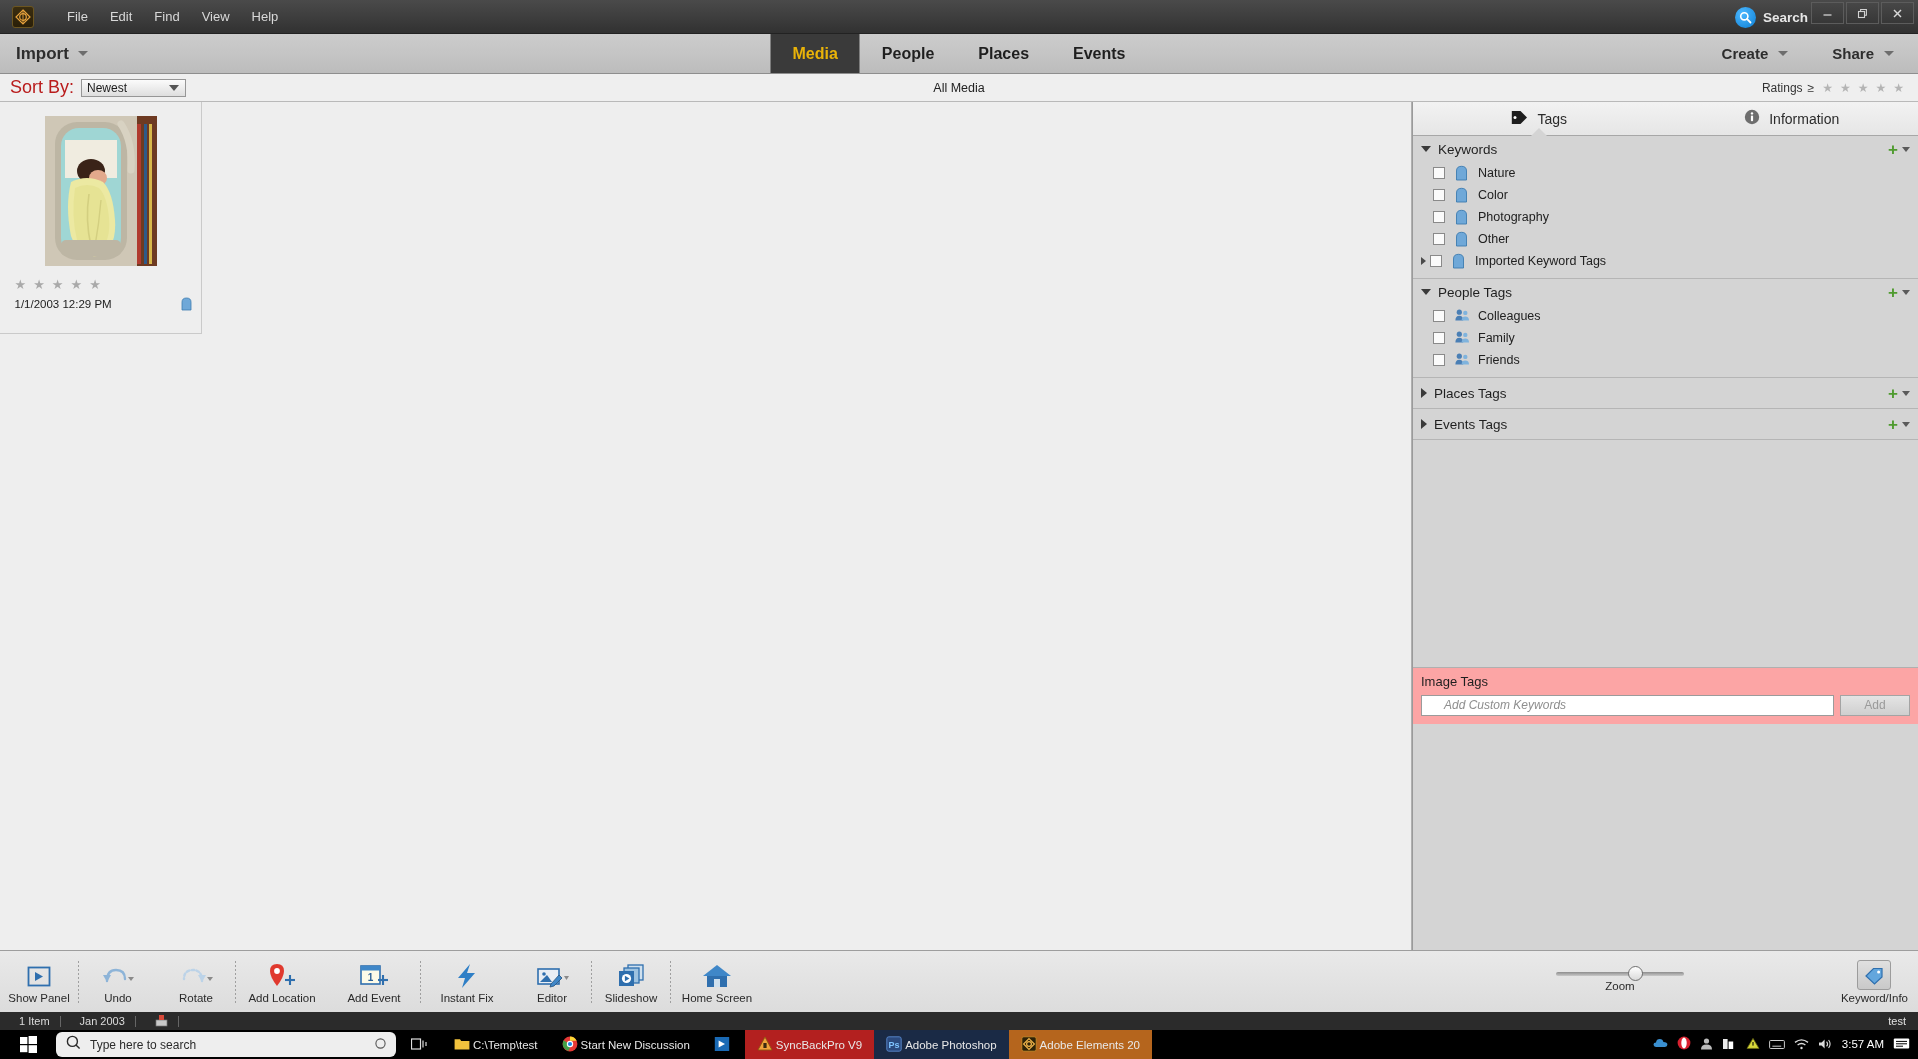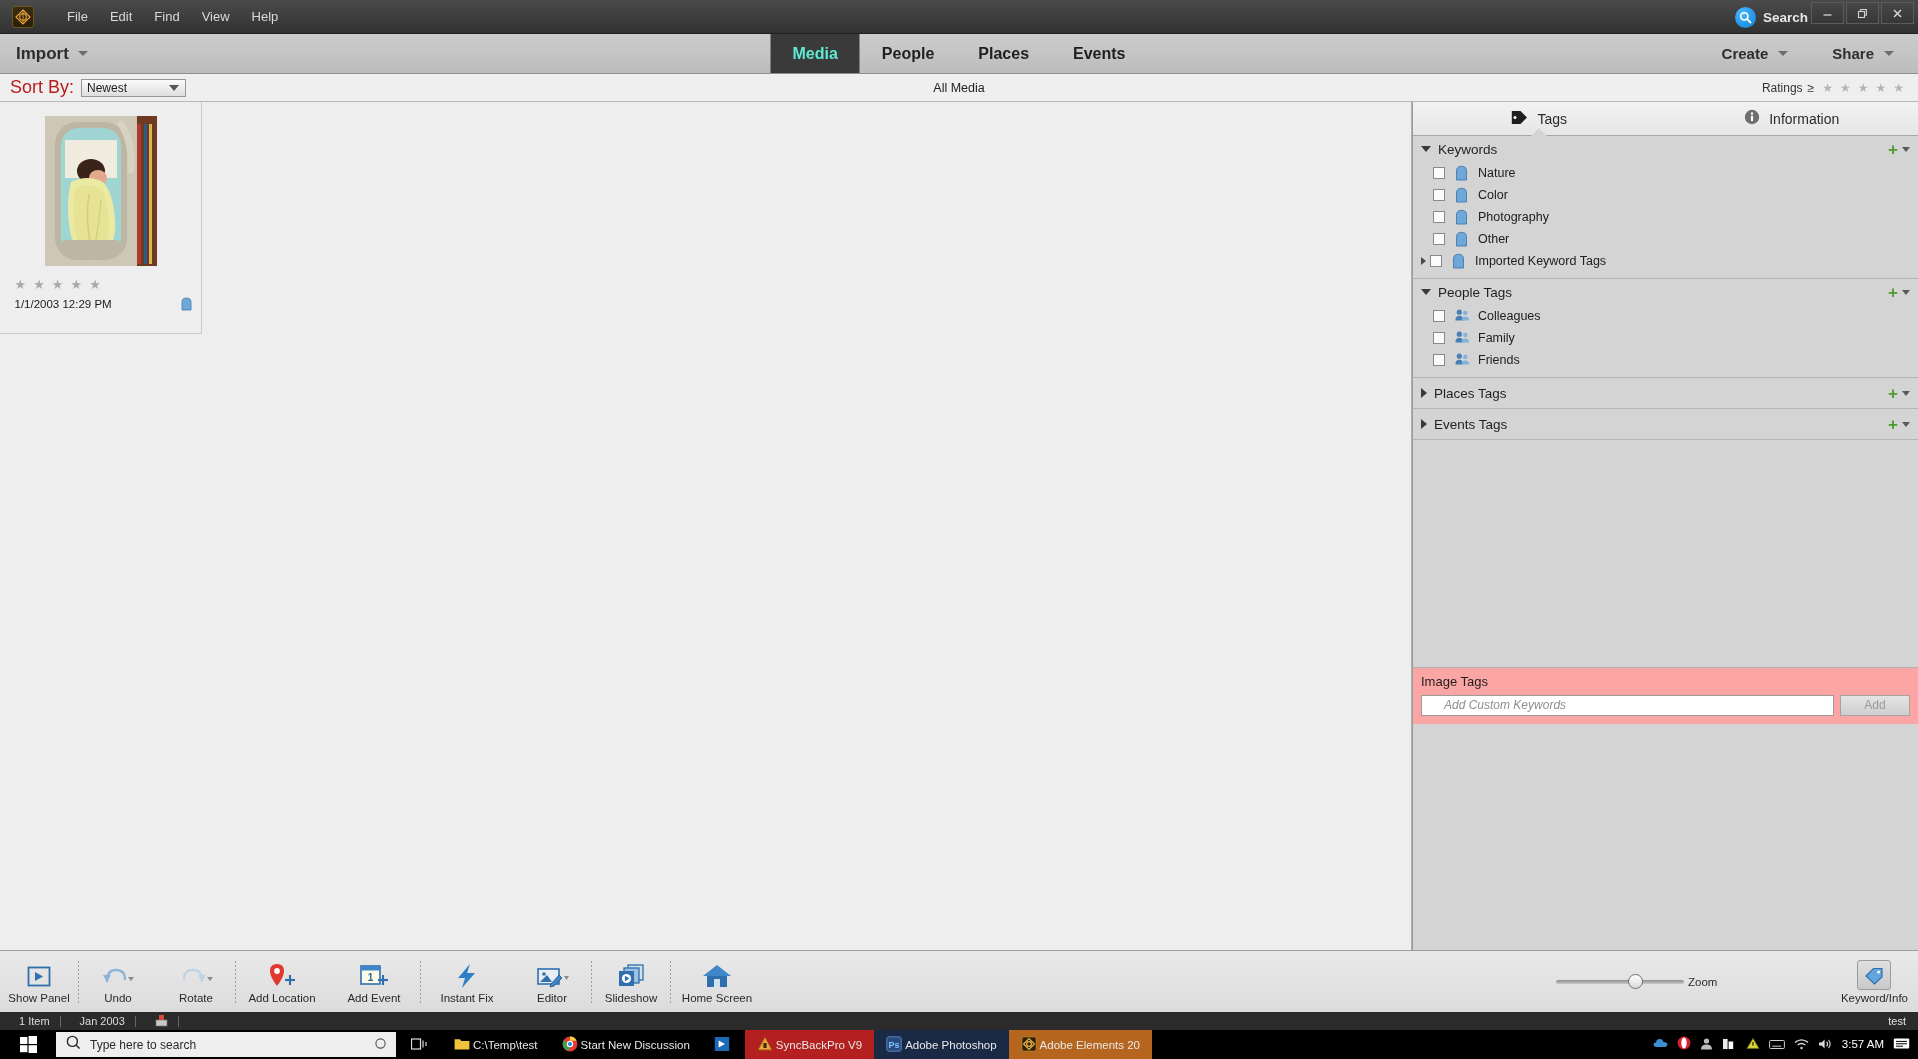--- a/index.html
+++ b/index.html
@@ -73,21 +73,21 @@
     border-right: 5px solid transparent; border-top: 5px solid #6d6d6d;
   }
   .center-tabs {
     position: absolute; left: 50%; transform: translateX(-50%);
     top: 0; height: 100%; display: flex;
   }
   .ctab {
     padding: 0 22px; display: flex; align-items: center;
     font-size: 16px; font-weight: bold; color: #1f1f1f; cursor: default;
   }
-  .ctab.active { background: #3a3a3a; color: #5eead4; }
+  .ctab.active { background: #3a3a3a; color: #eab308; }
   .right-actions {
     position: absolute; right: 10px; top: 0; height: 100%;
     display: flex; align-items: center; gap: 16px;
   }
   .ract { display: flex; align-items: center; gap: 10px; padding: 0 14px; cursor: default; }
   .ract .lbl { font-size: 15px; font-weight: bold; color: #2d2d2d; }
 
   
   .sortbar {
     height: 28px; flex: none;
@@ -253,21 +253,21 @@
   }
   .tool.wide { width: 92px; }
   .tool .ic { height: 30px; display: flex; align-items: flex-end; justify-content: center; }
   .tool .tl { font-size: 11.5px; color: #2a2a2a; white-space: nowrap; }
   .divdot {
     width: 1px; height: 42px; align-self: center;
     background: repeating-linear-gradient(to bottom,#9f9f9f 0 2px,transparent 2px 4px);
   }
   .zoom-area {
     position: absolute; left: 1556px; top: 0; height: 100%;
-    display: flex; flex-direction: row; align-items: center; justify-content: center;
+    display: flex; flex-direction: column; align-items: center; justify-content: center;
     gap: 4px;
   }
   .zoom-track {
     width: 128px; height: 4px; border-radius: 2px;
     background: linear-gradient(to bottom,#8d8d8d,#c9c9c9);
     position: relative;
   }
   .zoom-knob {
     position: absolute; left: 72px; top: -6px;
     width: 15px; height: 15px; border-radius: 50%;
@@ -304,20 +304,21 @@
     width: 1918px; height: 29px; background: #000000;
     display: flex; align-items: center;
   }
   .tb-start {
     width: 56px; height: 100%; display: flex; align-items: center; justify-content: center;
   }
   .tb-search {
     width: 340px; height: 25px; background: #eeeeee;
     display: flex; align-items: center; gap: 9px; padding: 0 10px;
     position: relative;
+    border-radius: 6px;
   }
   .tb-search .txt { font-size: 12px; color: #2b2b2b; }
   .tb-icon-btn { width: 46px; height: 100%; display: flex; align-items: center; justify-content: center; }
   .tb-task {
     height: 100%; display: flex; align-items: center; gap: 3px;
     padding: 0 12px; color: #e8e8e8; font-size: 11.5px; white-space: nowrap;
   }
   .tb-tray {
     position: absolute; right: 0; height: 100%; display: flex; align-items: center; gap: 9px;
     padding-right: 8px;

